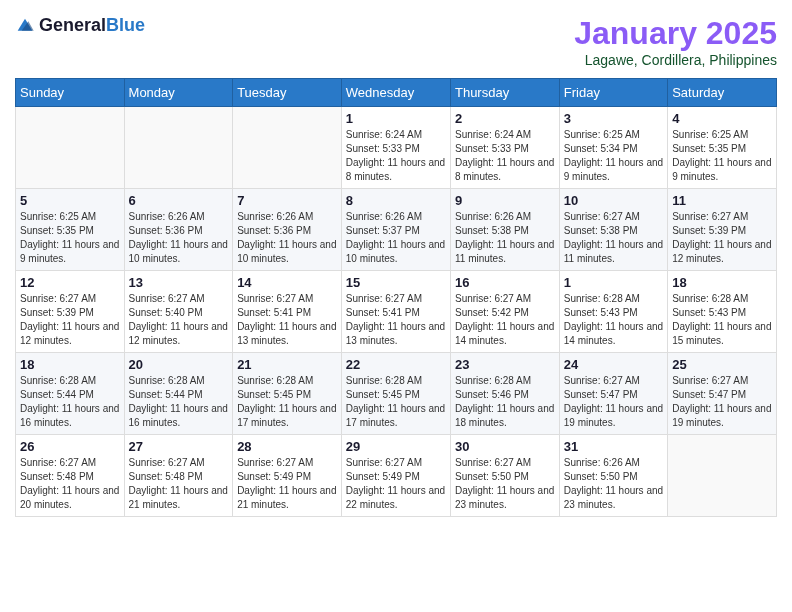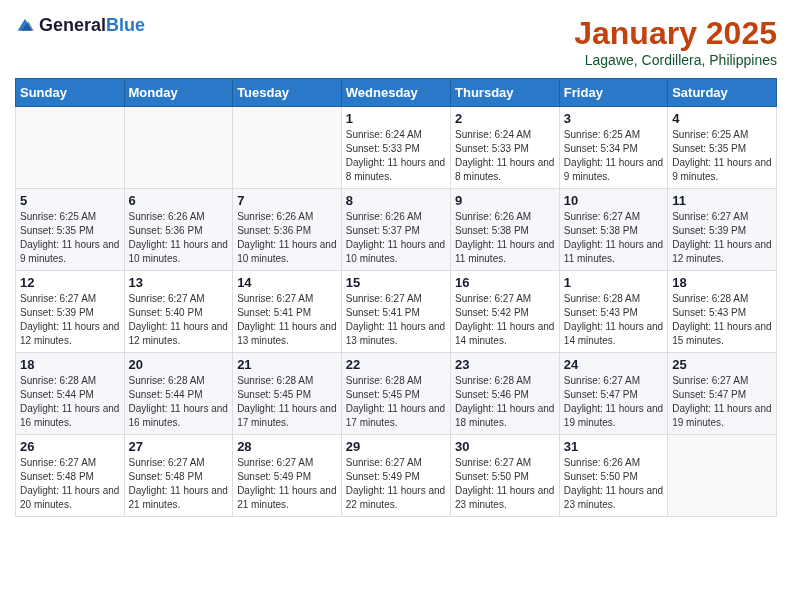--- a/index.html
+++ b/index.html
@@ -24,37 +24,37 @@
     .logo-icon {
       width: 20px;
       height: 20px;
     }
     .title-section {
       text-align: right;
     }
     .month-title {
       font-size: 32px;
       font-weight: bold;
-      color: #c2410c;
+      color: #8b5cf6;
       text-align: center;
     }
     .location {
       font-size: 14px;
       color: #14532d;
     }
     .calendar {
       width: 100%;
       border-collapse: collapse;
       border: 1px solid #ccc;
     }
     .calendar th {
       background-color: #2979c8;
       color: #fff;
       font-size: 13px;
-      font-weight: bold;
+      font-weight: normal;
       padding: 6px 4px;
       text-align: left;
       border: 1px solid #2060a0;
     }
     .calendar td {
       vertical-align: top;
       border: 1px solid #ddd;
       padding: 4px;
       width: 110px;
       min-height: 80px;

